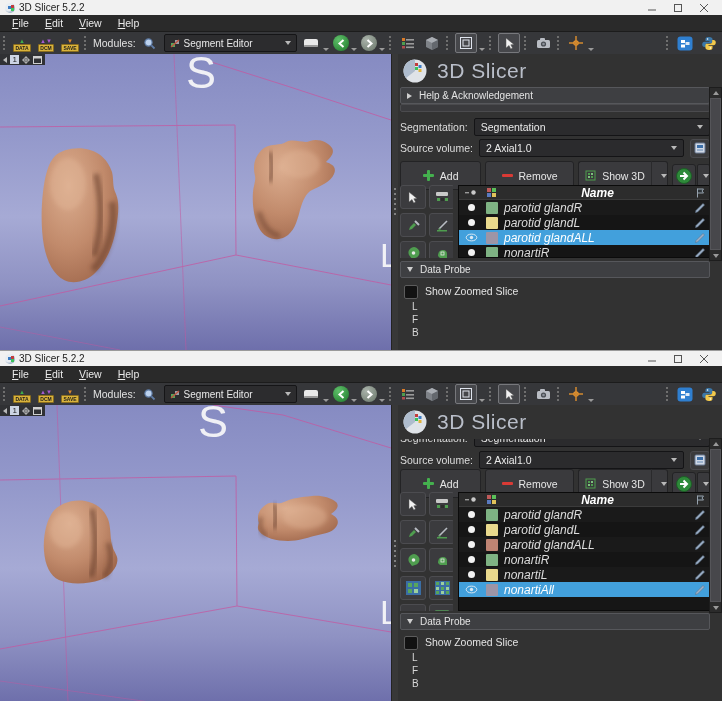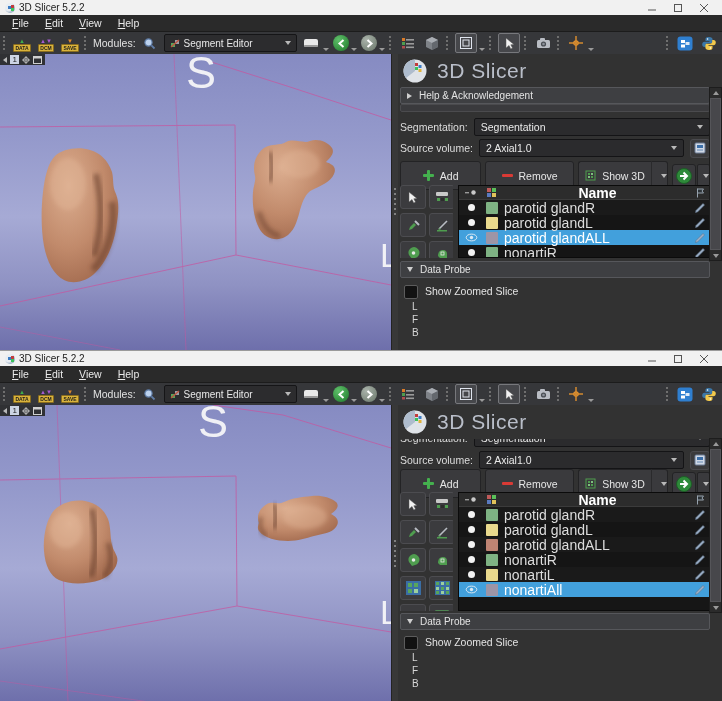--- a/index.html
+++ b/index.html
@@ -90,24 +90,24 @@
 
   .seg-area{position:absolute;left:0;right:0;display:flex;gap:5px;overflow:hidden;}
   #win1 .seg-area{top:131px;height:73px;}
   #win2 .seg-area{top:87px;height:119px;}
   .tools{width:53px;flex:none;display:grid;grid-template-columns:24px 24px;gap:4px 5px;align-content:start;overflow:hidden;}
   .tool{width:24px;height:22px;background:#3b3b3e;border:1px solid #4c4c50;border-radius:3px;display:flex;align-items:center;justify-content:center;}
   .segtable{flex:1;background:#161616;border:1px solid #0b0b0b;display:flex;flex-direction:column;overflow:hidden;}
   .thead{height:13px;background:#2c2c2c;border-bottom:1px solid #3b3b3b;display:flex;align-items:center;flex:none;}
   .c-vis{width:24px;flex:none;display:flex;align-items:center;justify-content:center;}
   .c-col{width:17px;flex:none;display:flex;align-items:center;justify-content:center;}
-  .c-name{flex:1;padding-left:4px;font-size:14px;}
+  .c-name{flex:1;padding-left:4px;font-size:12px;font-style:italic;}
   .thead .c-name{color:#fff;font-weight:bold;text-align:center;}
   .c-flag{width:18px;flex:none;display:flex;align-items:center;justify-content:center;}
-  .trow{height:15px;display:flex;flex:none;color:#dddddd;font-size:10px;}
+  .trow{height:15px;display:flex;align-items:center;flex:none;color:#dddddd;font-size:10px;}
   .trow:nth-child(odd){background:#1a1a1a;}
   .trow:nth-child(even){background:#151515;}
   .trow.sel{background:#42a0dc;color:#ffffff;}
   .dot{width:7px;height:7px;border-radius:50%;background:#f2f2f2;}
   .swatch{width:12px;height:12px;border-radius:1px;}
 
   .probe-bar{position:absolute;left:0;right:0;top:207px;height:15px;background:#3e3f42;border:1px solid #56575b;border-radius:2px;
      display:flex;align-items:center;gap:7px;padding:0 6px;color:#e3e3e3;font-size:10px;}
   .cb-row{position:absolute;left:4px;top:231px;display:flex;align-items:flex-start;gap:7px;}
   .cb{width:12px;height:12px;background:#121212;border:1px solid #5c5c5c;border-radius:2px;}

